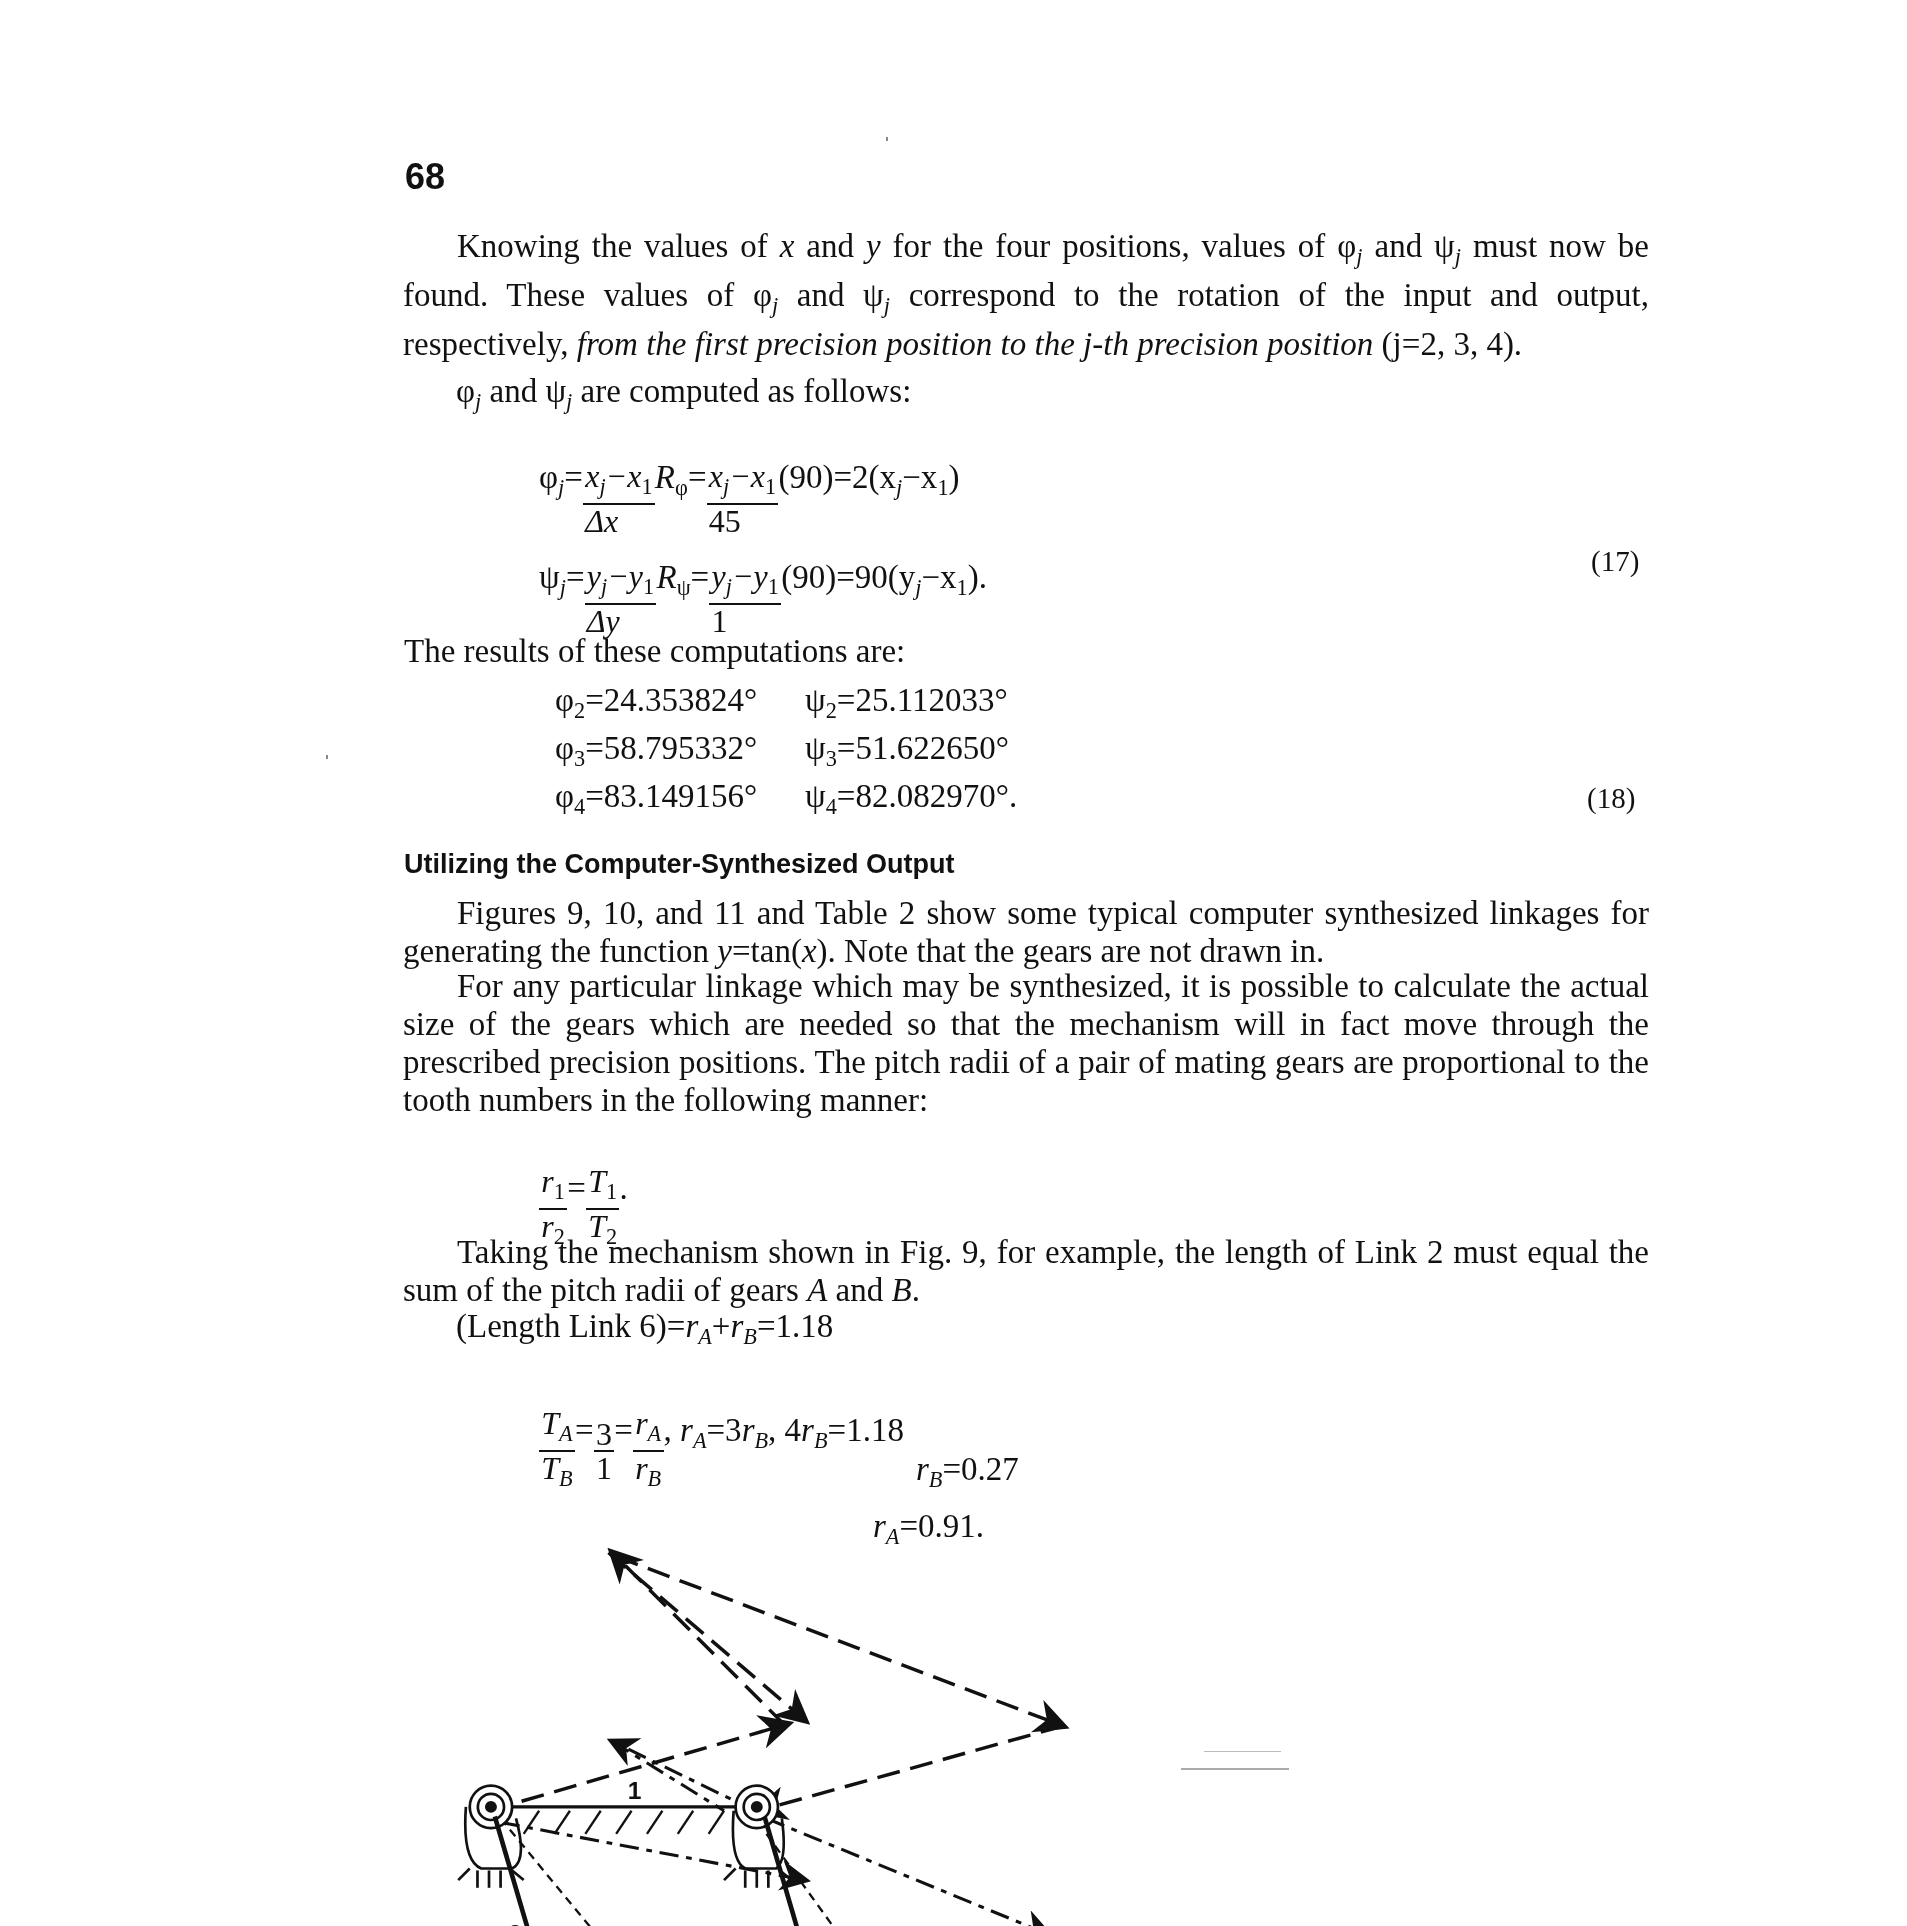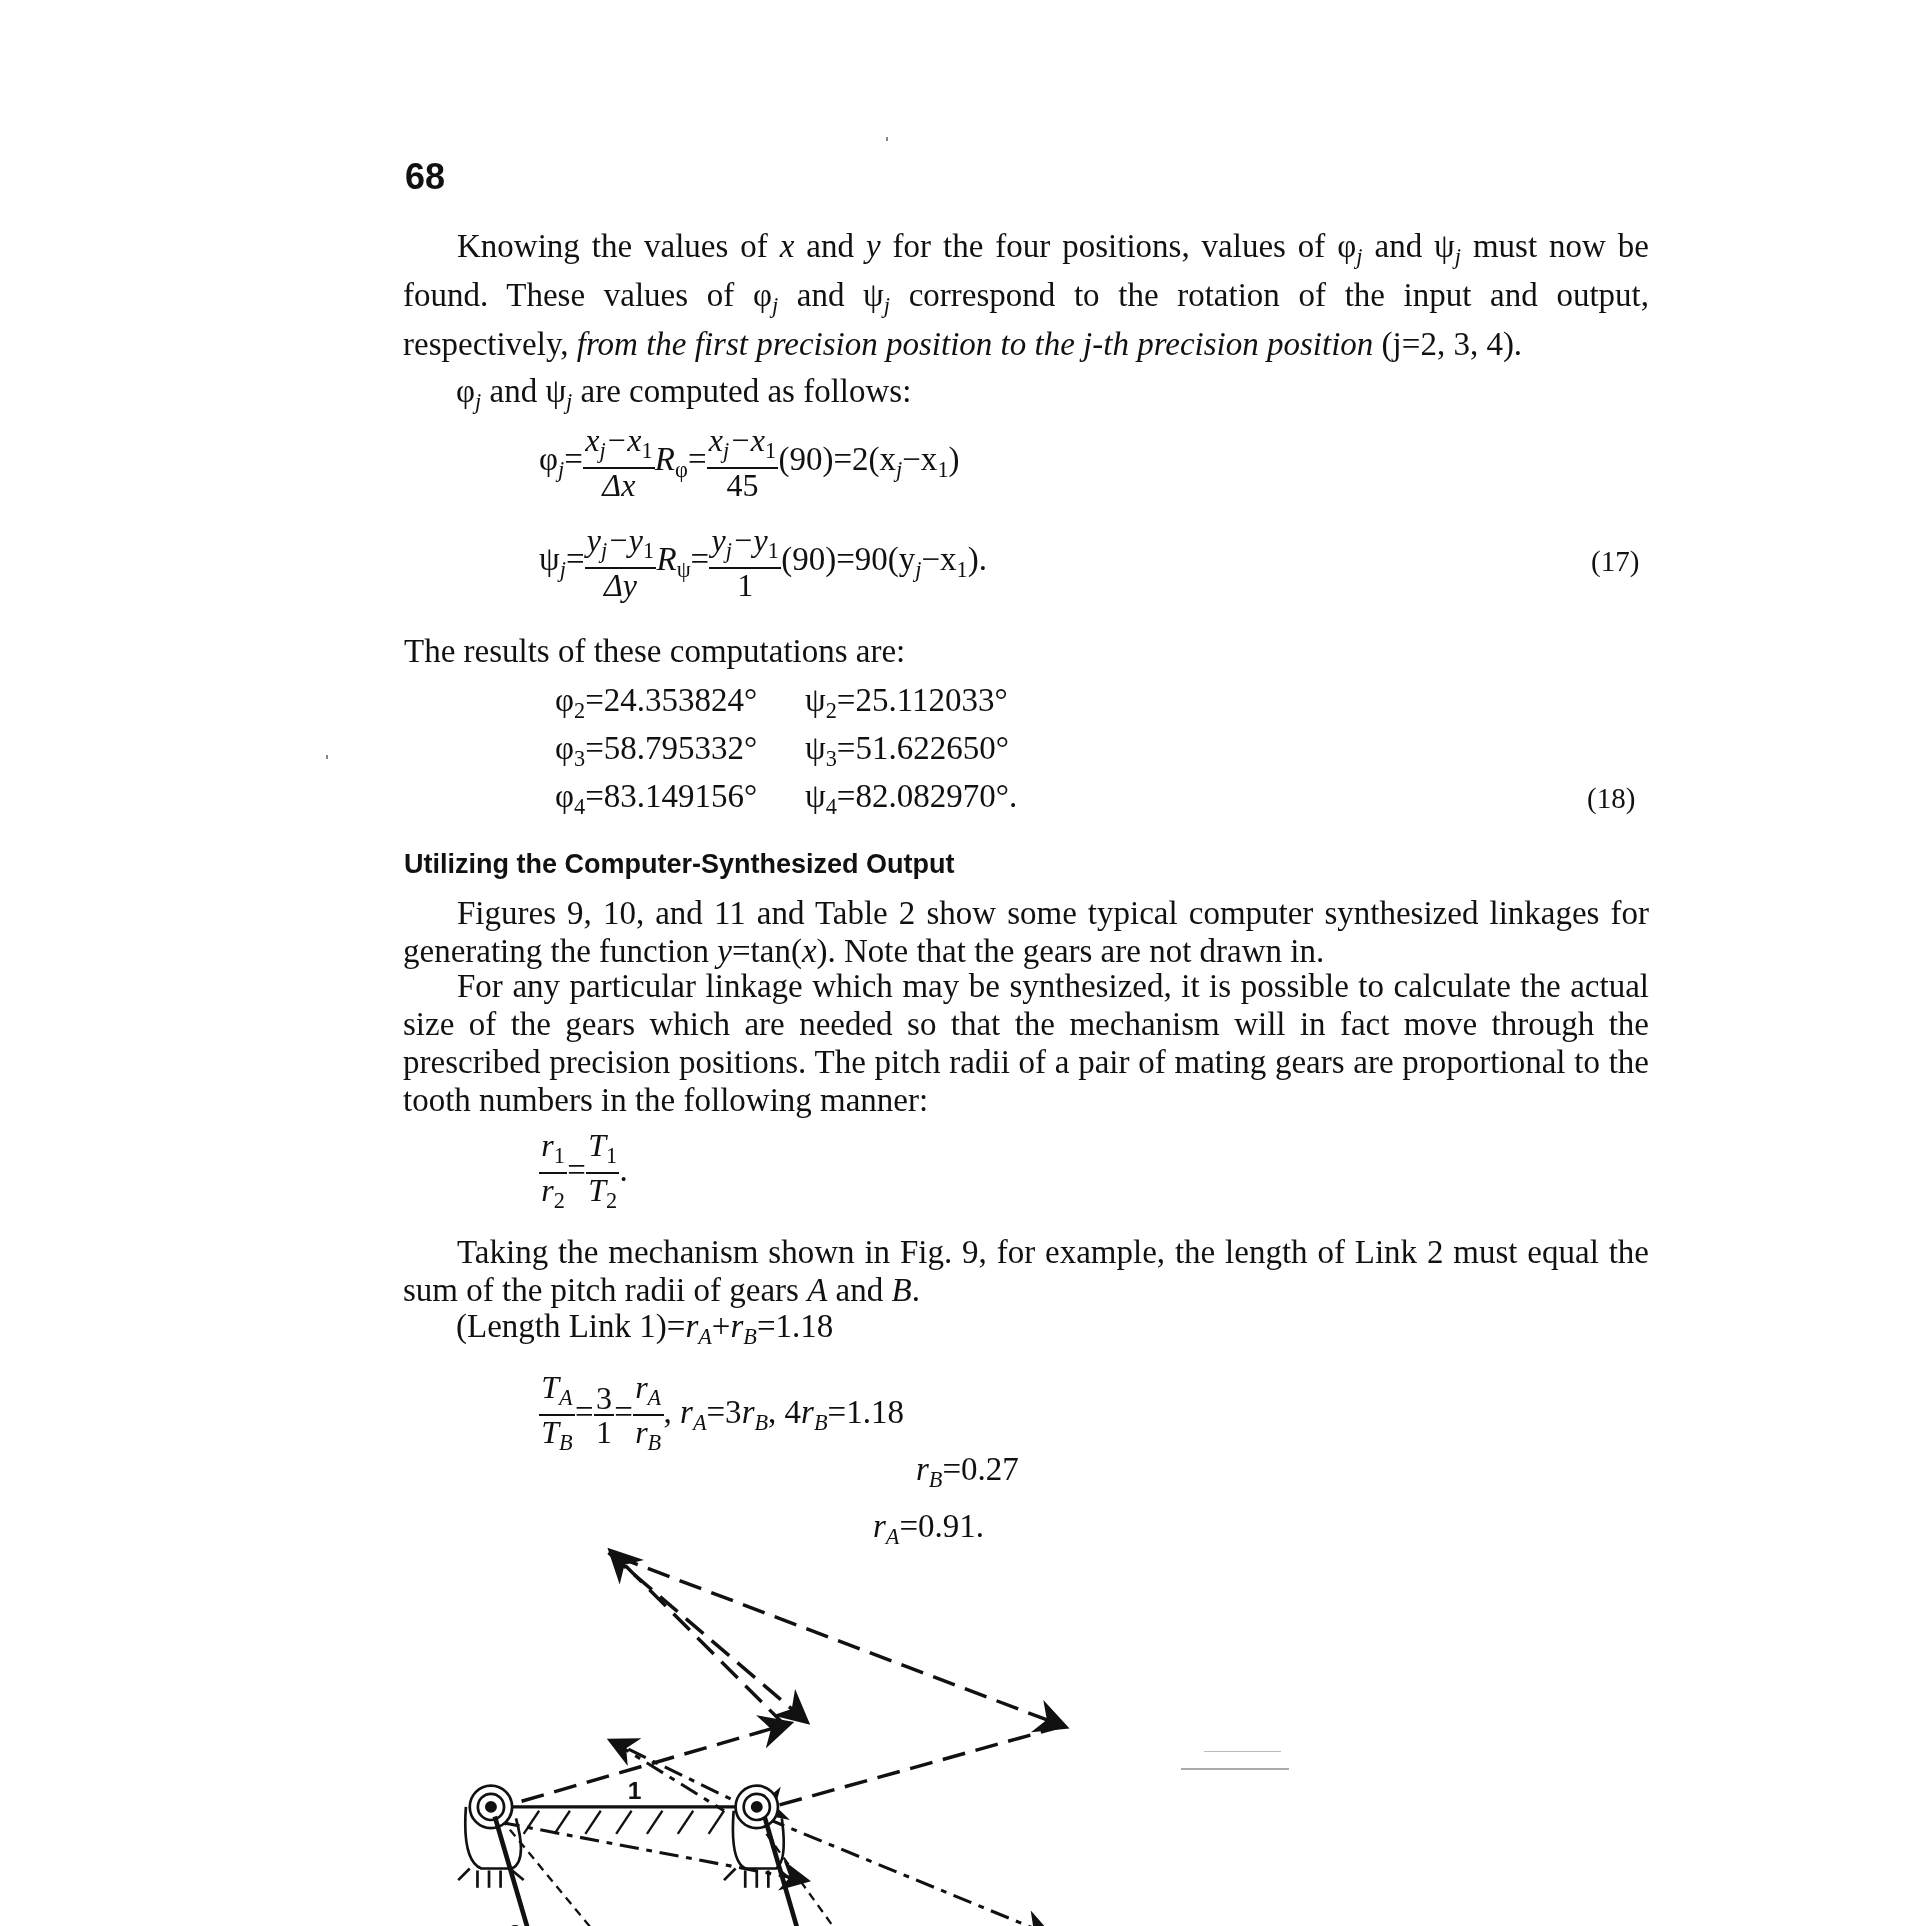--- a/index.html
+++ b/index.html
@@ -5,21 +5,21 @@
   html, body { margin:0; padding:0; background:#ffffff; }
   body { width:1908px; height:2483px; position:relative; overflow:hidden; color:#111;
          font-family:"Liberation Serif","DejaVu Serif",serif; }
   .abs { position:absolute; }
   .sans  { font-family:"Liberation Sans","DejaVu Sans",sans-serif; }
   .body-text { font-size:33px; line-height:38px; text-align:justify; }
   .para { text-indent:54px; }
   i, .it { font-style:italic; }
   .sub { font-size:22.3px; vertical-align:-7px; font-style:italic; }
   .subn { font-size:22.3px; vertical-align:-7px; }
-  .frac { display:inline-block; vertical-align:middle; text-align:center; position:relative; }
+  .frac { display:inline-block; vertical-align:middle; position:relative;margin-top:36px; }
   .frac .num { display:block; font-size:32px; line-height:32px; padding:0 2.3px; }
   .frac .den { display:block; font-size:32px; line-height:32px; border-top:2.3px solid #111; padding:0 2.3px; }
   .eq { font-size:33px; white-space:nowrap; }
   .eqno { font-size:29px; }
   .heading { font-family:"Liberation Sans","DejaVu Sans",sans-serif; font-weight:bold; font-size:27px; }
   .speck { position:absolute; background:#888; width:2.3px; height:3.9px; }
 </style>
 </head>
 <body>
 
@@ -70,21 +70,21 @@
 
 <div class="abs eq" style="left:539px; top:1129px;">
   <span class="frac"><span class="num"><i>r</i><span class="subn">1</span></span><span class="den"><i>r</i><span class="subn">2</span></span></span><span>=</span><span class="frac"><span class="num"><i>T</i><span class="subn">1</span></span><span class="den"><i>T</i><span class="subn">2</span></span></span><span>.</span>
 </div>
 
 <div class="abs body-text para" style="left:403px; top:1233px; width:1246px;">
   <span>Taking the mechanism shown in Fig. 9, for example, the length of Link 2 must equal the sum of the pitch radii of gears </span><i>A</i><span> and </span><i>B</i><span>.</span>
 </div>
 
 <div class="abs eq" style="left:456px; top:1308px;">
-  <span>(Length Link 1)=</span><i>r</i><span class="sub">A</span><span>+</span><i>r</i><span class="sub">B</span><span>=1.18</span>
+  <span>(Length Link 6)=</span><i>r</i><span class="sub">A</span><span>+</span><i>r</i><span class="sub">B</span><span>=1.18</span>
 </div>
 
 <div class="abs eq" style="left:539px; top:1371px;">
   <span class="frac"><span class="num"><i>T</i><span class="sub">A</span></span><span class="den"><i>T</i><span class="sub">B</span></span></span><span>=</span><span class="frac"><span class="num">3</span><span class="den">1</span></span><span>=</span><span class="frac"><span class="num"><i>r</i><span class="sub">A</span></span><span class="den"><i>r</i><span class="sub">B</span></span></span><span>, </span><i>r</i><span class="sub">A</span><span>=3</span><i>r</i><span class="sub">B</span><span>, 4</span><i>r</i><span class="sub">B</span><span>=1.18</span>
 </div>
 <div class="abs eq" style="left:873px; top:1451px;margin-left:43px;">
   <i>r</i><span class="sub">B</span><span>=0.27</span>
 </div>
 <div class="abs eq" style="left:873px; top:1508px;">
   <i>r</i><span class="sub">A</span><span>=0.91.</span>

